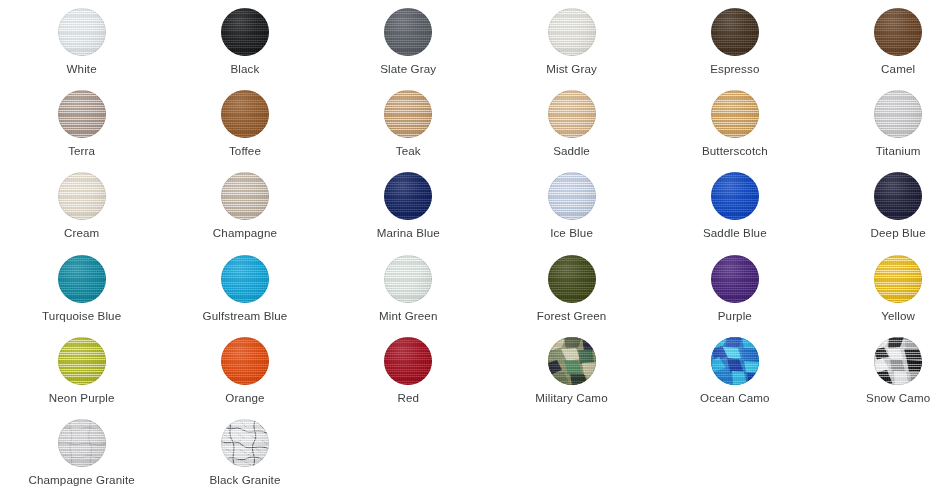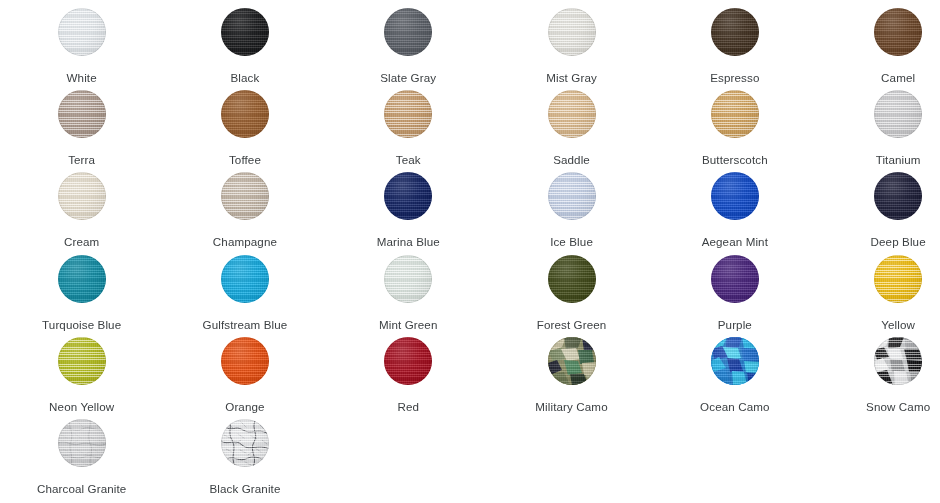--- a/index.html
+++ b/index.html
@@ -90,21 +90,21 @@
       repeating-linear-gradient(
         90deg,
         rgba(255,255,255,0.10) 0px,
         rgba(255,255,255,0.10) 1px,
         rgba(0,0,0,0.022) 1px,
         rgba(0,0,0,0.022) 2px
       );
   }
 
   .swatch-label {
-    margin-top: 15px;
+    margin-top: 6px;
     font-size: 11.6px;
     line-height: 14px;
     color: #3c4043;
     text-align: left;
     white-space: nowrap;
     letter-spacing: 0.01em;
   }
 
   
   .swatch-circle svg.pattern {
@@ -246,21 +246,21 @@
         <span class="ring"></span>
       </div>
       <div class="swatch-label">Ice Blue</div>
     </div>
     <div class="swatch-cell">
       <div class="swatch-circle" style="background: rgb(11, 73, 207);">
         <span class="tex"></span>
         <span class="sheen"></span>
         <span class="ring"></span>
       </div>
-      <div class="swatch-label">Aegean Mint</div>
+      <div class="swatch-label">Saddle Blue</div>
     </div>
     <div class="swatch-cell">
       <div class="swatch-circle" style="background: rgb(27, 28, 56);">
         <span class="tex"></span>
         <span class="sheen"></span>
         <span class="ring"></span>
       </div>
       <div class="swatch-label">Deep Blue</div>
     </div>
     <div class="swatch-cell">
@@ -310,21 +310,21 @@
         <span class="ring"></span>
       </div>
       <div class="swatch-label">Yellow</div>
     </div>
     <div class="swatch-cell">
       <div class="swatch-circle light" style="background: rgb(178, 187, 22);">
         <span class="tex"></span>
         <span class="sheen"></span>
         <span class="ring"></span>
       </div>
-      <div class="swatch-label">Neon Yellow</div>
+      <div class="swatch-label">Neon Purple</div>
     </div>
     <div class="swatch-cell">
       <div class="swatch-circle" style="background: rgb(240, 78, 12);">
         <span class="tex"></span>
         <span class="sheen"></span>
         <span class="ring"></span>
       </div>
       <div class="swatch-label">Orange</div>
     </div>
     <div class="swatch-cell">
@@ -434,21 +434,21 @@
             <path d="M38,44 L44,47" fill="none" stroke="#a8a9ad" stroke-width="0.4" stroke-linecap="round" opacity="0.7"></path>
             <path d="M14,25 L20,21" fill="none" stroke="#a8a9ad" stroke-width="0.4" stroke-linecap="round" opacity="0.7"></path>
             <path d="M27,36 L33,32" fill="none" stroke="#a8a9ad" stroke-width="0.4" stroke-linecap="round" opacity="0.7"></path>
             <path d="M41,21 L46,25" fill="none" stroke="#a8a9ad" stroke-width="0.4" stroke-linecap="round" opacity="0.7"></path>
           </g>
         </svg>
         <span class="tex"></span>
         <span class="sheen"></span>
         <span class="ring"></span>
       </div>
-      <div class="swatch-label">Charcoal Granite</div>
+      <div class="swatch-label">Champagne Granite</div>
     </div>
     <div class="swatch-cell">
       <div class="swatch-circle light" style="background: rgb(226, 227, 230);">
         <svg viewBox="0 0 48 48" class="pattern">
           <g>
             <rect x="0" y="0" width="48" height="48" fill="#e9eaec"></rect>
             <path d="M4,8 C12,13 14,6 22,11 C30,16 36,9 46,14" fill="none" stroke="#3a3d44" stroke-width="0.95" stroke-linecap="round" opacity="0.9"></path>
             <path d="M0,22 C7,27 14,19 21,26 C29,33 37,24 48,30" fill="none" stroke="#3a3d44" stroke-width="0.95" stroke-linecap="round" opacity="0.9"></path>
             <path d="M6,40 C13,36 18,44 27,39 C35,35 42,43 48,40" fill="none" stroke="#3a3d44" stroke-width="0.95" stroke-linecap="round" opacity="0.9"></path>
             <path d="M8,0 C12,7 6,13 11,21 C16,30 9,37 14,48" fill="none" stroke="#3a3d44" stroke-width="0.95" stroke-linecap="round" opacity="0.9"></path>

